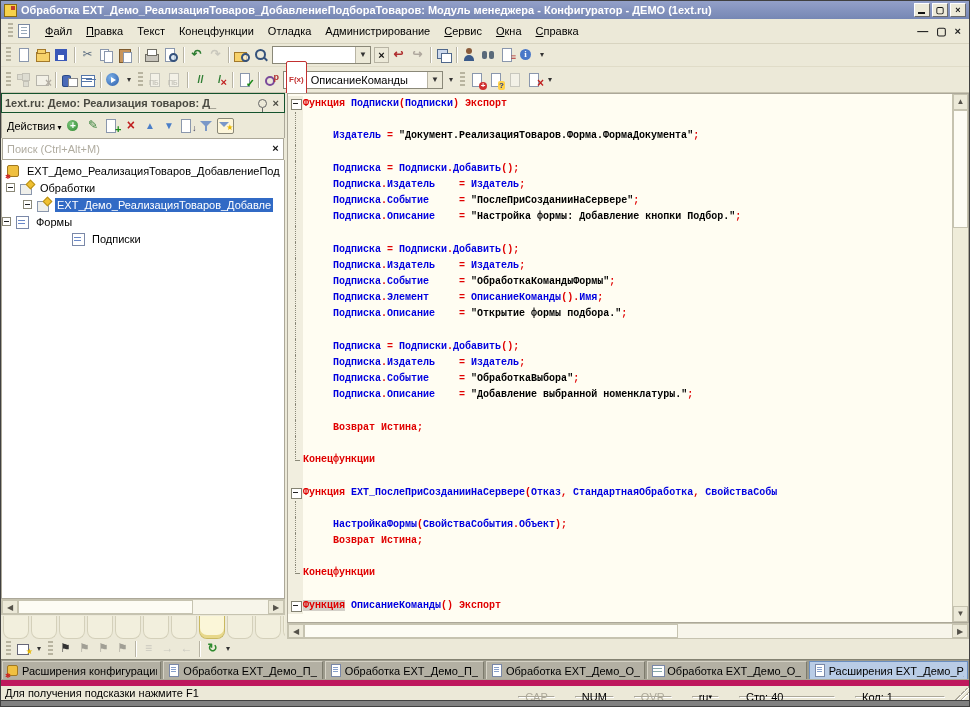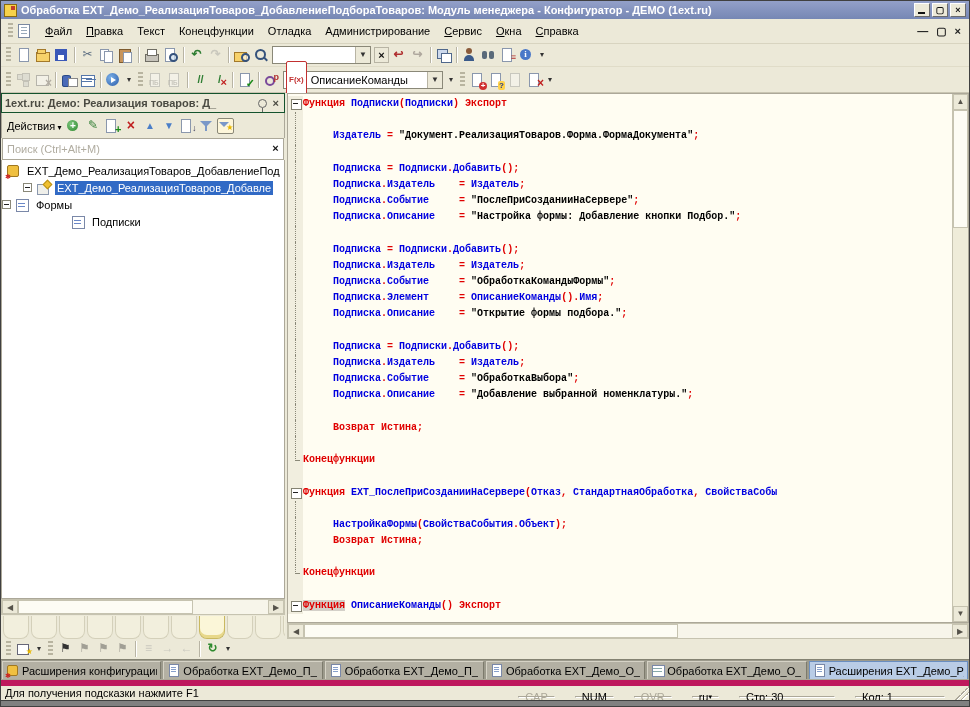--- a/index.html
+++ b/index.html
@@ -334,20 +334,25 @@
       </div>
       <div class="lp-search">
         <input placeholder="Поиск (Ctrl+Alt+M)" style="">
         <span class="xbtn" style="border:none;background:#fff;">×</span>
       </div>
       <div class="tree" id="tree">
           <div class="trow" style="padding-left: 4px;">
             <span class="nicon n-ext"></span>
             <span class="tlabel">EXT_Демо_РеализацияТоваров_ДобавлениеПод</span>
           </div>
+          <div class="trow" style="padding-left: 4px;">
+            <span class="exp"></span>
+            <span class="nicon n-proc"></span>
+            <span class="tlabel">Обработки</span>
+          </div>
           <div class="trow" style="padding-left: 21px;">
             <span class="exp"></span>
             <span class="nicon n-proc"></span>
             <span class="tlabel sel">EXT_Демо_РеализацияТоваров_Добавле</span>
           </div>
           <div class="trow" style="">
             <span class="exp"></span>
             <span class="nicon n-form"></span>
             <span class="tlabel">Формы</span>
           </div>
@@ -441,19 +446,19 @@
         <span class="wtab-label">Расширения EXT_Демо_Р_</span>
       </div>
     </div>
 
   <div class="statusbar">
     <span class="st-hint">Для получения подсказки нажмите F1</span>
     <span class="st-cell st-dim">CAP</span>
     <span class="st-cell">NUM</span>
     <span class="st-cell st-dim">OVR</span>
     <span class="st-cell st-lang">ru</span>
-    <span class="st-cell" style="width:96px;justify-content:flex-start;">Стр: 30</span>
+    <span class="st-cell" style="width:96px;justify-content:flex-start;">Стр: 40</span>
     <span class="st-cell" style="width:90px;justify-content:flex-start;text-align:right;">Кол: 1</span>
     <span class="st-grip"></span>
   </div>
 
   <div class="bottomstrip"></div>
 </div>
 
 </body></html>

